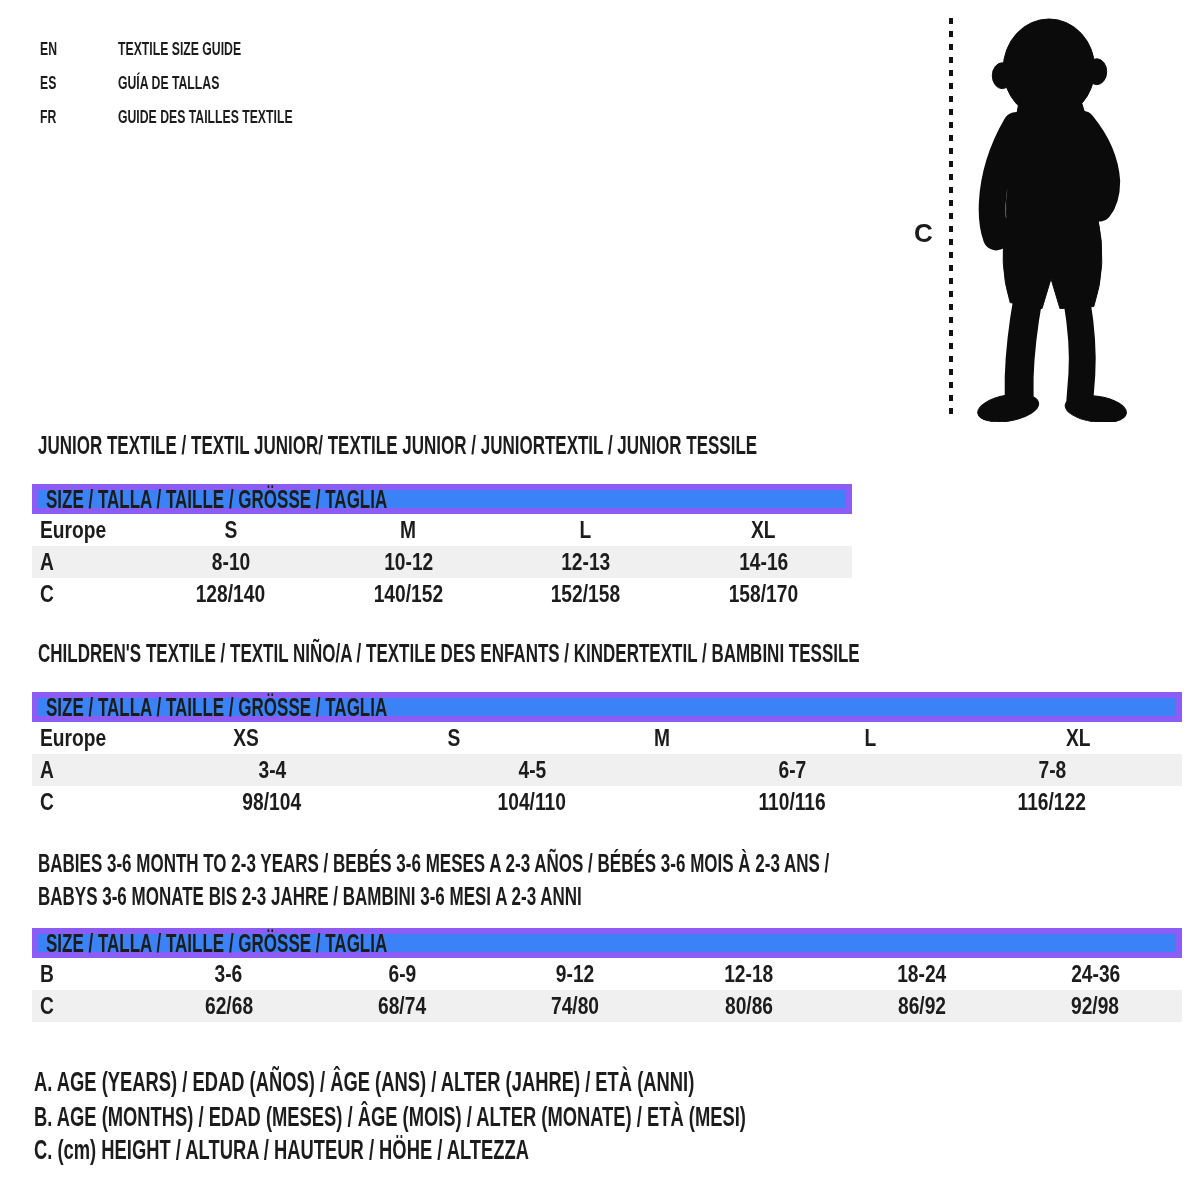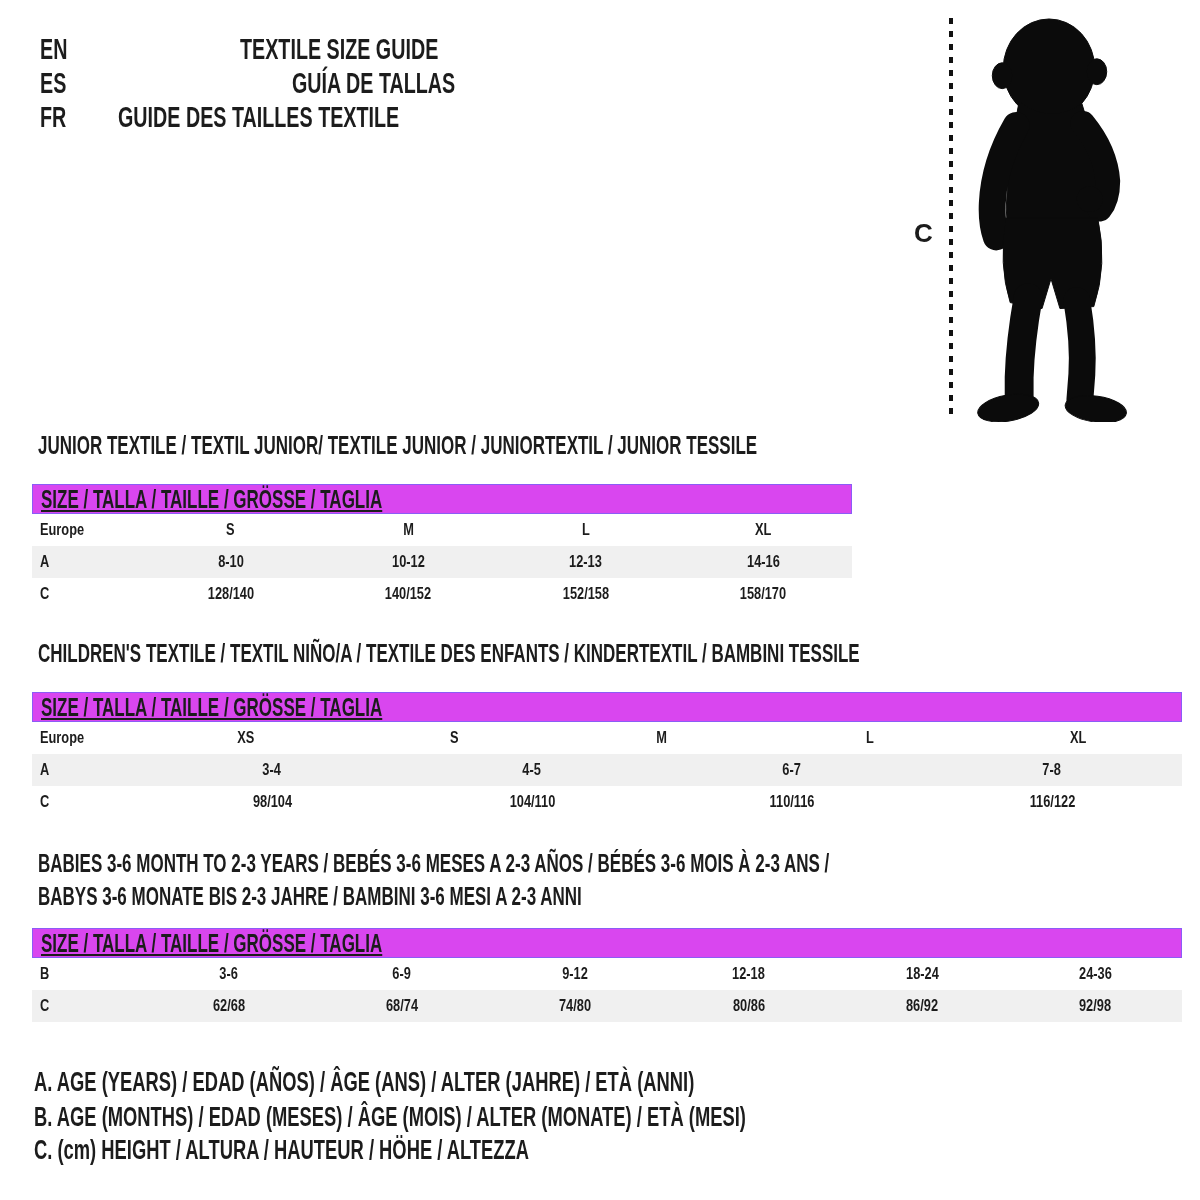--- a/index.html
+++ b/index.html
@@ -8,45 +8,45 @@
     background:#ffffff; color:#1c1c1c;
     font-family:"Liberation Sans", sans-serif; font-weight:bold;
   }
   
   .cx { display:inline-block; transform:scaleX(0.68); transform-origin:0 50%; white-space:nowrap; }
   .ct { display:inline-block; transform:scaleX(0.80); transform-origin:50% 50%; white-space:nowrap; }
   .cl { display:inline-block; transform:scaleX(0.80); transform-origin:0 50%; white-space:nowrap; }
 
   
   .lang { position:absolute; left:40px; top:32px; }
-  .lang-row { display:flex; align-items:center; height:34px; font-size:29px;justify-content:space-between; }
+  .lang-row { display:flex; align-items:center; height:34px; font-size:18px; }
   .lang-code { width:78px; }
 
   
   .measure-line {
     position:absolute; left:949px; top:18px; width:4px; height:398px;
     background:repeating-linear-gradient(to bottom, #111 0 6px, transparent 6px 13px);
   }
   .measure-label { position:absolute; left:914px; top:218px; font-size:26px; }
   .baby-svg { position:absolute; left:956px; top:14px; width:190px; height:408px; }
 
   
   .sec-title { position:absolute; left:38px; font-size:25px; line-height:29px; }
   .legend-line { position:absolute; left:34px; font-size:27px; line-height:29px; }
 
   
   .table { position:absolute; left:32px; }
   .t1 { top:484px; width:820px; }
   .t2 { top:692px; width:1150px; }
   .t3 { top:928px; width:1150px; }
   .band {
-    height:30px; box-sizing:border-box; background:#d946ef; border:1px solid #8b5cf6;
-    display:flex; align-items:center; padding-left:8px; font-size:25px;text-decoration:underline;
+    height:30px; box-sizing:border-box; background:#3b82f6; border:6px solid #8b5cf6;
+    display:flex; align-items:center; padding-left:8px; font-size:25px;
   }
-  .trow { display:flex; align-items:center; height:32px; font-size:16px; }
+  .trow { display:flex; align-items:center; height:32px; font-size:24px; }
   .trow.shaded { background:#f0f0f0; }
   .tlabel { width:110px; box-sizing:border-box; padding-left:8px; text-align:left; }
   .tcell { flex:1; text-align:center; }
 </style>
 </head>
 <body>
 
 <div class="lang">
   <div class="lang-row">
     <span class="lang-code"><span class="cx">EN</span></span>

